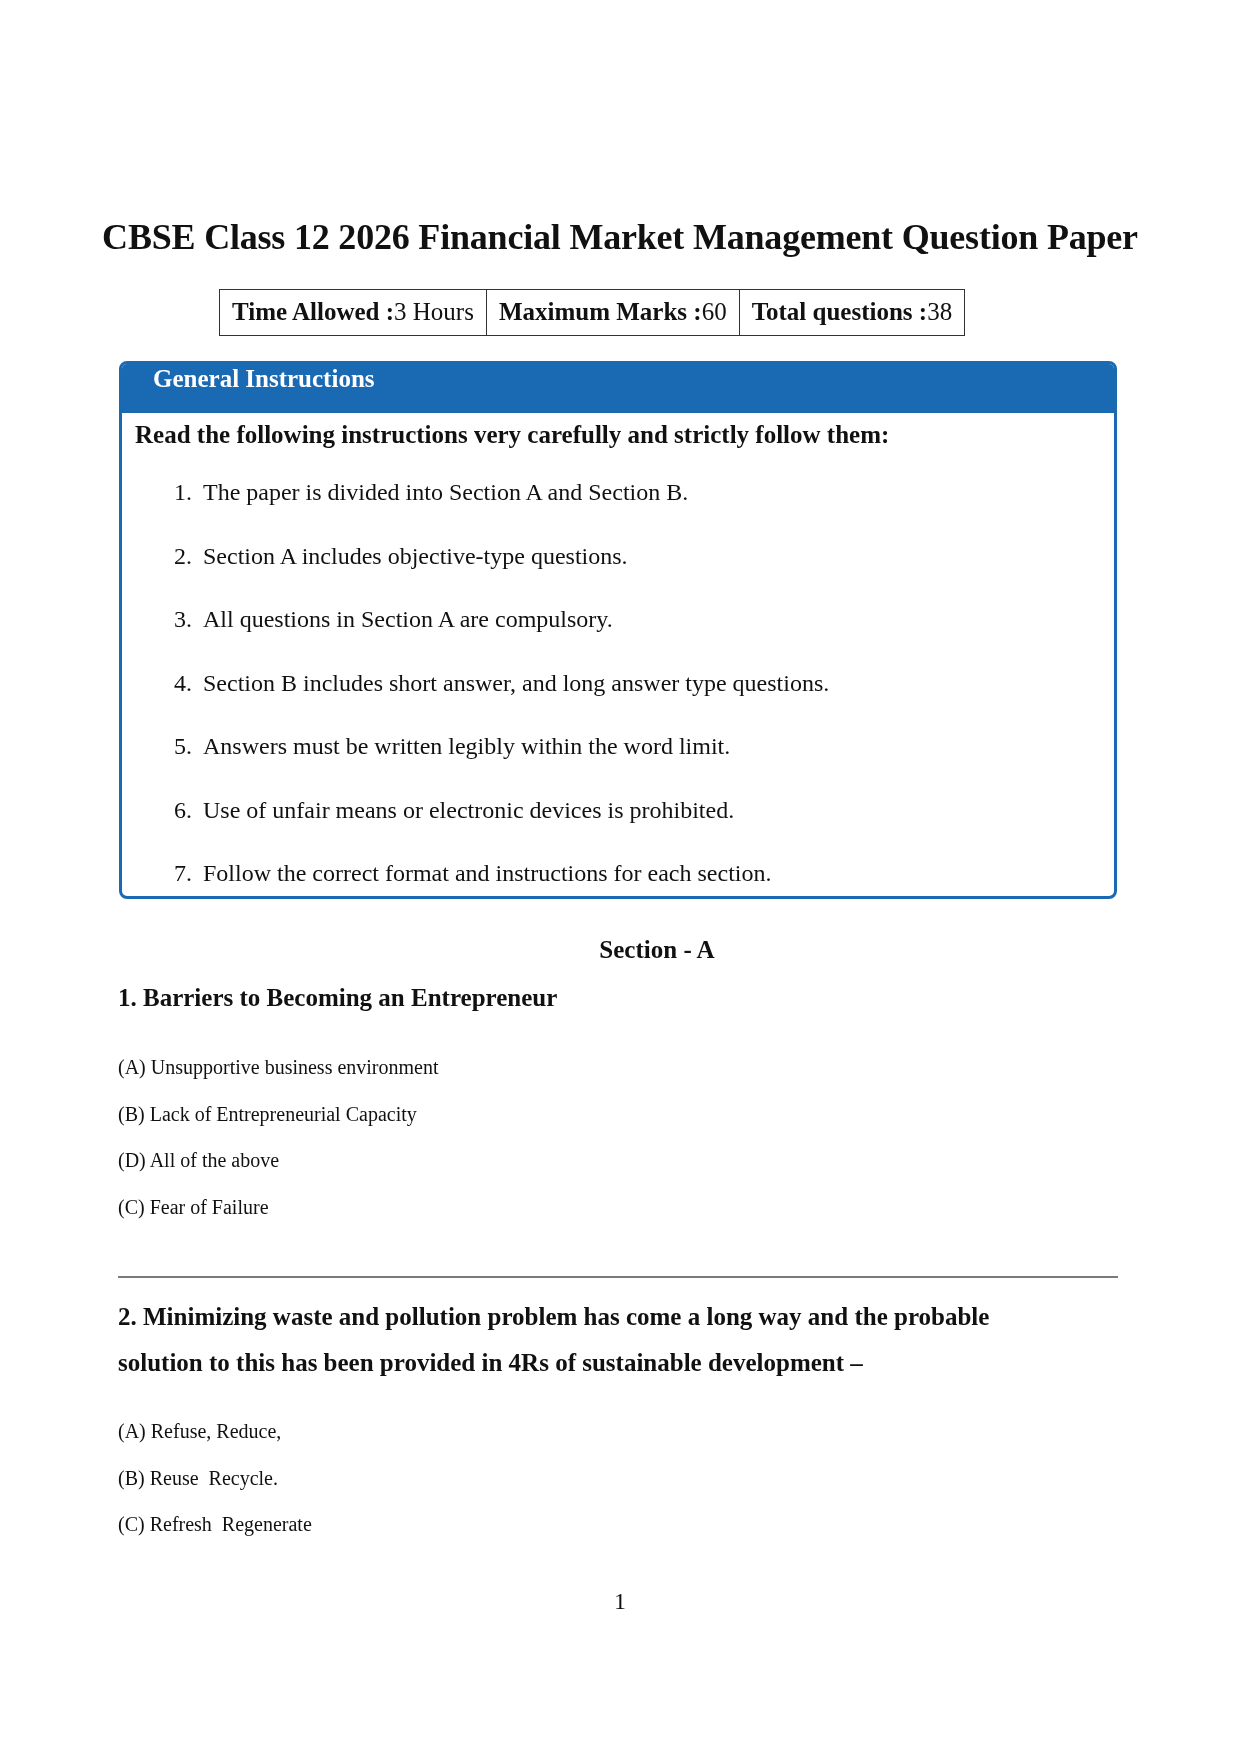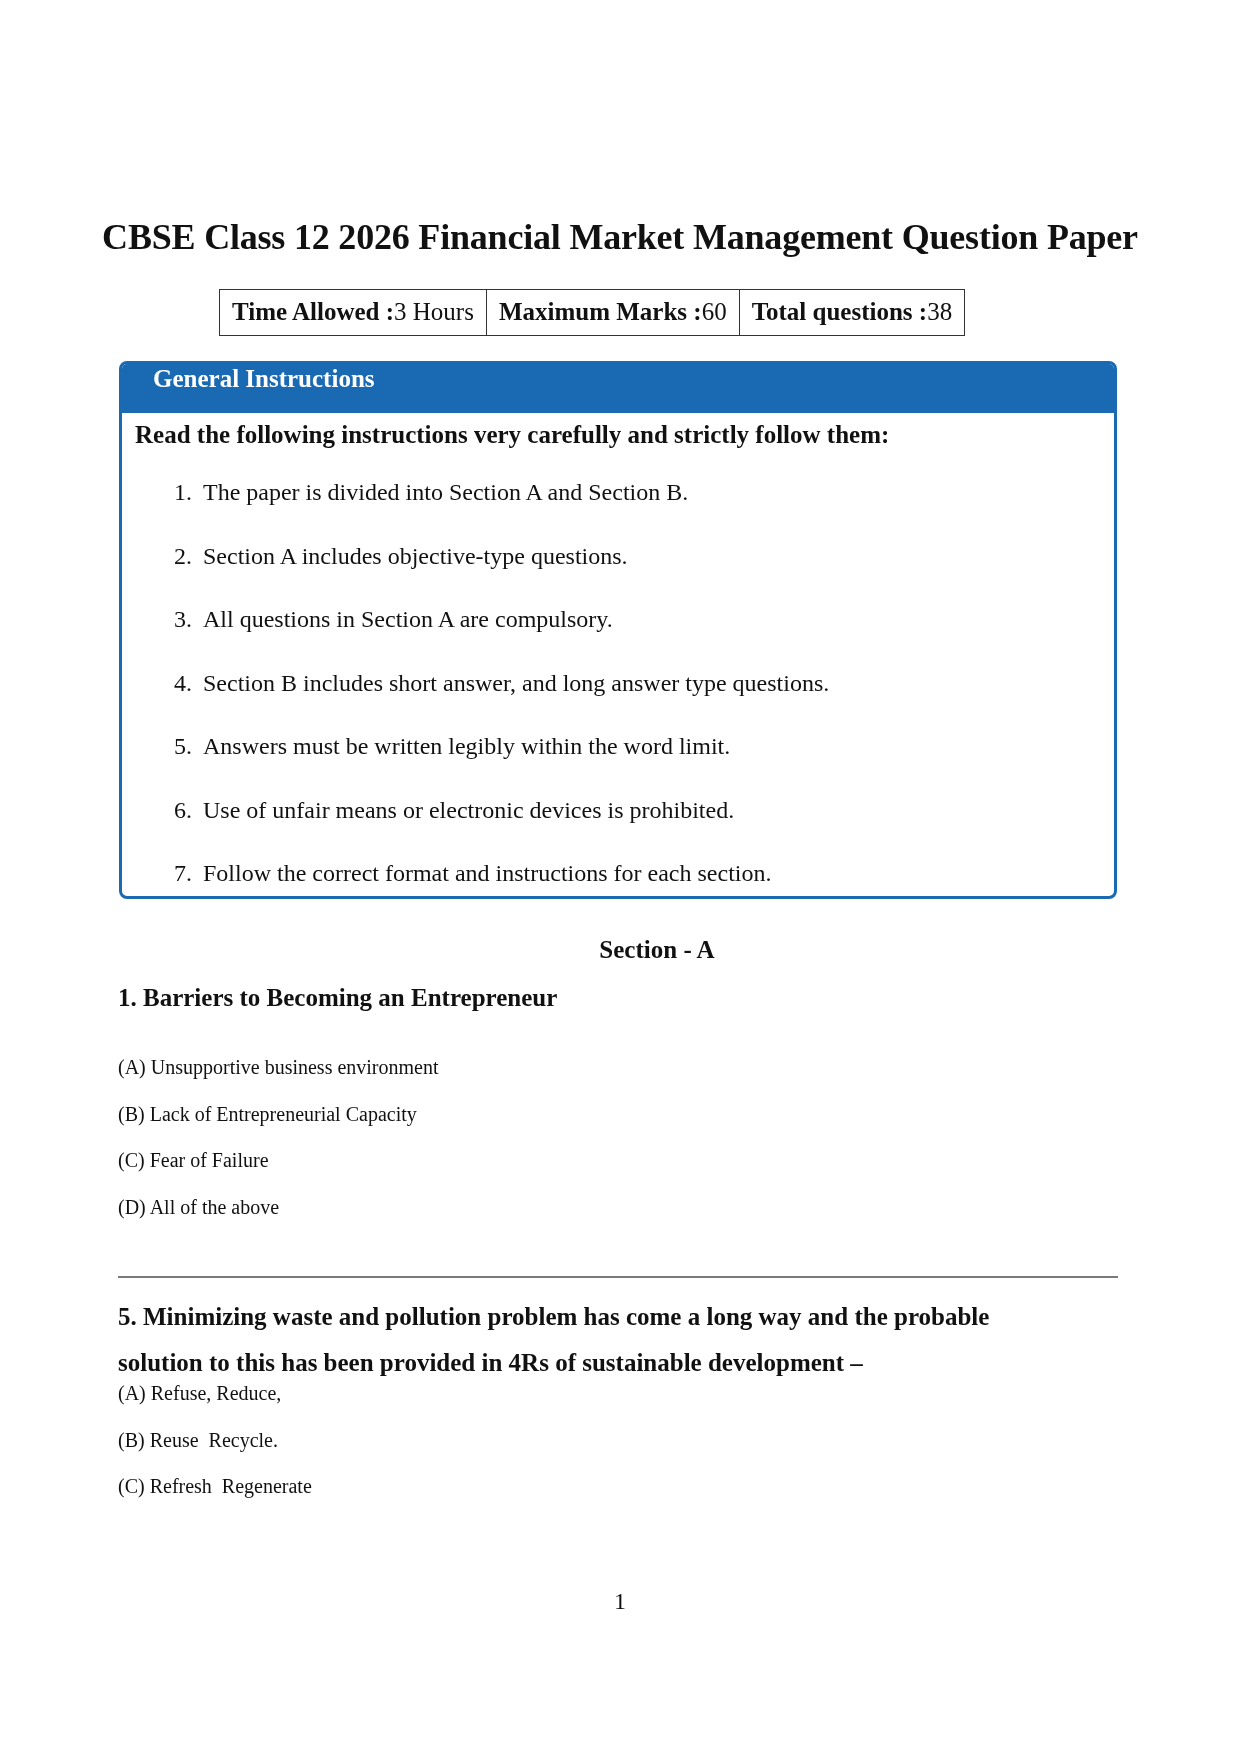--- a/index.html
+++ b/index.html
@@ -79,29 +79,29 @@
     <li><span class="num">7.</span><span>Follow the correct format and instructions for each section.</span></li>
   </ol>
 </div>
 
 <div class="section-title">Section - A</div>
 
 <div class="q-title" style="top: 975px;">1. Barriers to Becoming an Entrepreneur</div>
 <ul class="options" style="top: 1053px;">
   <li>(A) Unsupportive business environment</li>
   <li>(B) Lack of Entrepreneurial Capacity</li>
+  <li>(D) All of the above</li>
   <li>(C) Fear of Failure</li>
-  <li>(D) All of the above</li>
 </ul>
 
 <div class="divider"></div>
 
 <div class="q-title" style="top: 1294px;">
-  <div>5. Minimizing waste and pollution problem has come a long way and the probable</div>
+  <div>2. Minimizing waste and pollution problem has come a long way and the probable</div>
   <div>solution to this has been provided in 4Rs of sustainable development –</div>
 </div>
-<ul class="options" style="top: 1379px;">
+<ul class="options" style="top: 1417px;">
   <li>(A) Refuse, Reduce,</li>
   <li>(B) Reuse  Recycle.</li>
   <li>(C) Refresh  Regenerate</li>
 </ul>
 
 <div class="page-number">1</div>
 
 </body></html>

